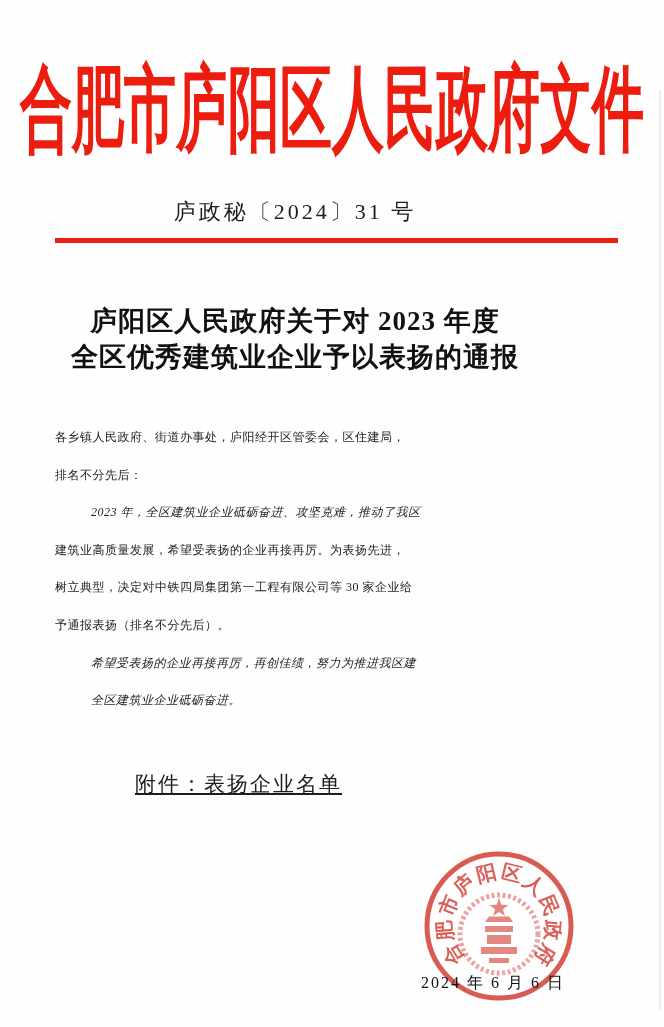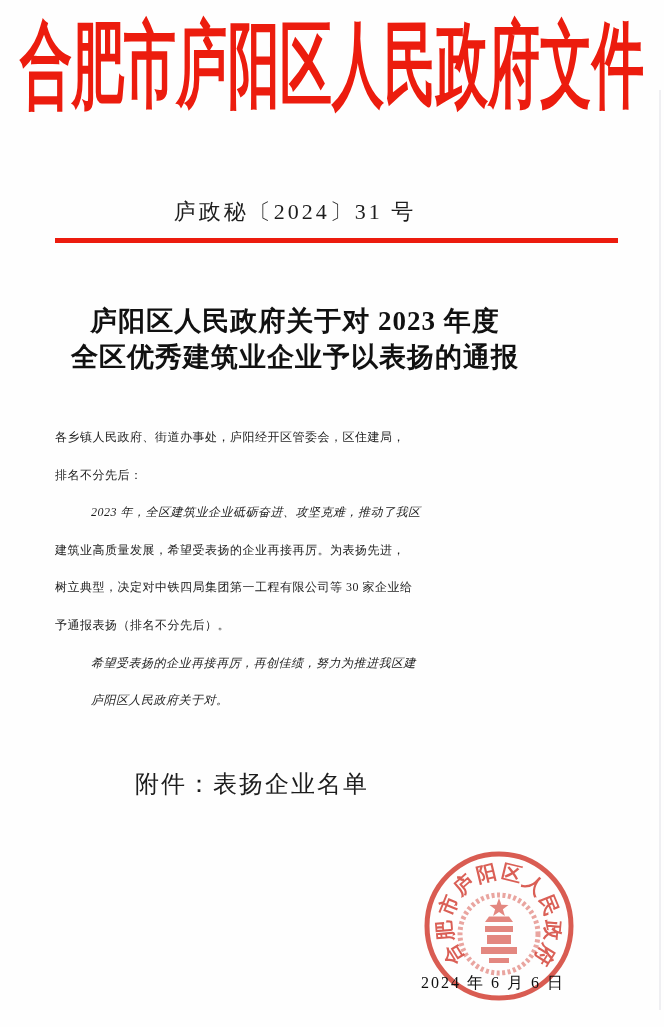--- a/index.html
+++ b/index.html
@@ -16,22 +16,22 @@
     font-family:"Liberation Serif","DejaVu Serif",serif;
     color:var(--text);
   }
   
   .scan-edge{
     position:absolute;right:3px;top:90px;height:920px;width:2px;
     background:#e8e8ec;opacity:.7;
   }
   
   .masthead{
-    position:absolute;top:18px;left:0;width:100%;height:95px;
-    display:flex;align-items:center;justify-content:center;
+    position:absolute;top:41px;left:0;width:100%;height:95px;
+    display:flex;align-items:flex-end;justify-content:center;
   }
   .masthead-text{
     font-size:52px;font-weight:bold;color:var(--red);
     white-space:nowrap;line-height:1;
     transform:scaleY(1.8);
     letter-spacing:0px;
   }
   
   .doc-number{
     position:absolute;top:198px;left:0;width:100%;
@@ -58,22 +58,23 @@
     position:absolute;left:55px;top:419px;width:552px;
     font-size:12px;line-height:37.6px;
     letter-spacing:0.5px;
     color:var(--text);
   }
   .body-line{white-space:nowrap;}
   .body-line.indent{padding-left:36px;font-style:italic;}
   
   .attachment-line{
     position:absolute;left:135px;top:765px;
-    font-size:24px;line-height:38px;letter-spacing:2px;
+    font-size:21px;line-height:38px;letter-spacing:2px;
     color:var(--text);
+    text-decoration:underline;
   }
   
   .seal{
     position:absolute;left:419px;top:846px;width:160px;height:160px;
     z-index:1;opacity:.92;
   }
   .seal svg{display:block;width:100%;height:100%;}
   .seal text{
     font-family:"Liberation Serif","DejaVu Serif",serif;
     font-size:20px;font-weight:bold;fill:var(--seal-red);opacity:.88;
@@ -106,21 +107,21 @@
   </div>
 
   <div class="body-block">
     <div class="body-line">各乡镇人民政府、街道办事处，庐阳经开区管委会，区住建局，</div>
     <div class="body-line">排名不分先后：</div>
     <div class="body-line indent">2023 年，全区建筑业企业砥砺奋进、攻坚克难，推动了我区</div>
     <div class="body-line">建筑业高质量发展，希望受表扬的企业再接再厉。为表扬先进，</div>
     <div class="body-line">树立典型，决定对中铁四局集团第一工程有限公司等 30 家企业给</div>
     <div class="body-line">予通报表扬（排名不分先后）。</div>
     <div class="body-line indent">希望受表扬的企业再接再厉，再创佳绩，努力为推进我区建</div>
-    <div class="body-line indent">庐阳区人民政府关于对。</div>
+    <div class="body-line indent">全区建筑业企业砥砺奋进。</div>
   </div>
 
   <div class="attachment-line">附件：表扬企业名单</div>
 
   <div class="seal">
     <svg viewBox="0 0 160 160" xmlns="http://www.w3.org/2000/svg">
       <circle cx="80" cy="80" r="72" fill="none" stroke="var(--seal-red)" stroke-width="5" opacity="0.9"></circle>
       <g id="seal-chars">
           <text x="35.901498999865844" y="107.55580174012665" text-anchor="middle" dominant-baseline="middle" transform="rotate(-122 35.901498999865844 107.55580174012665)">合</text>
           <text x="28.189184217396004" y="84.43163264960813" text-anchor="middle" dominant-baseline="middle" transform="rotate(-94.88888888888889 28.189184217396004 84.43163264960813)">肥</text>

